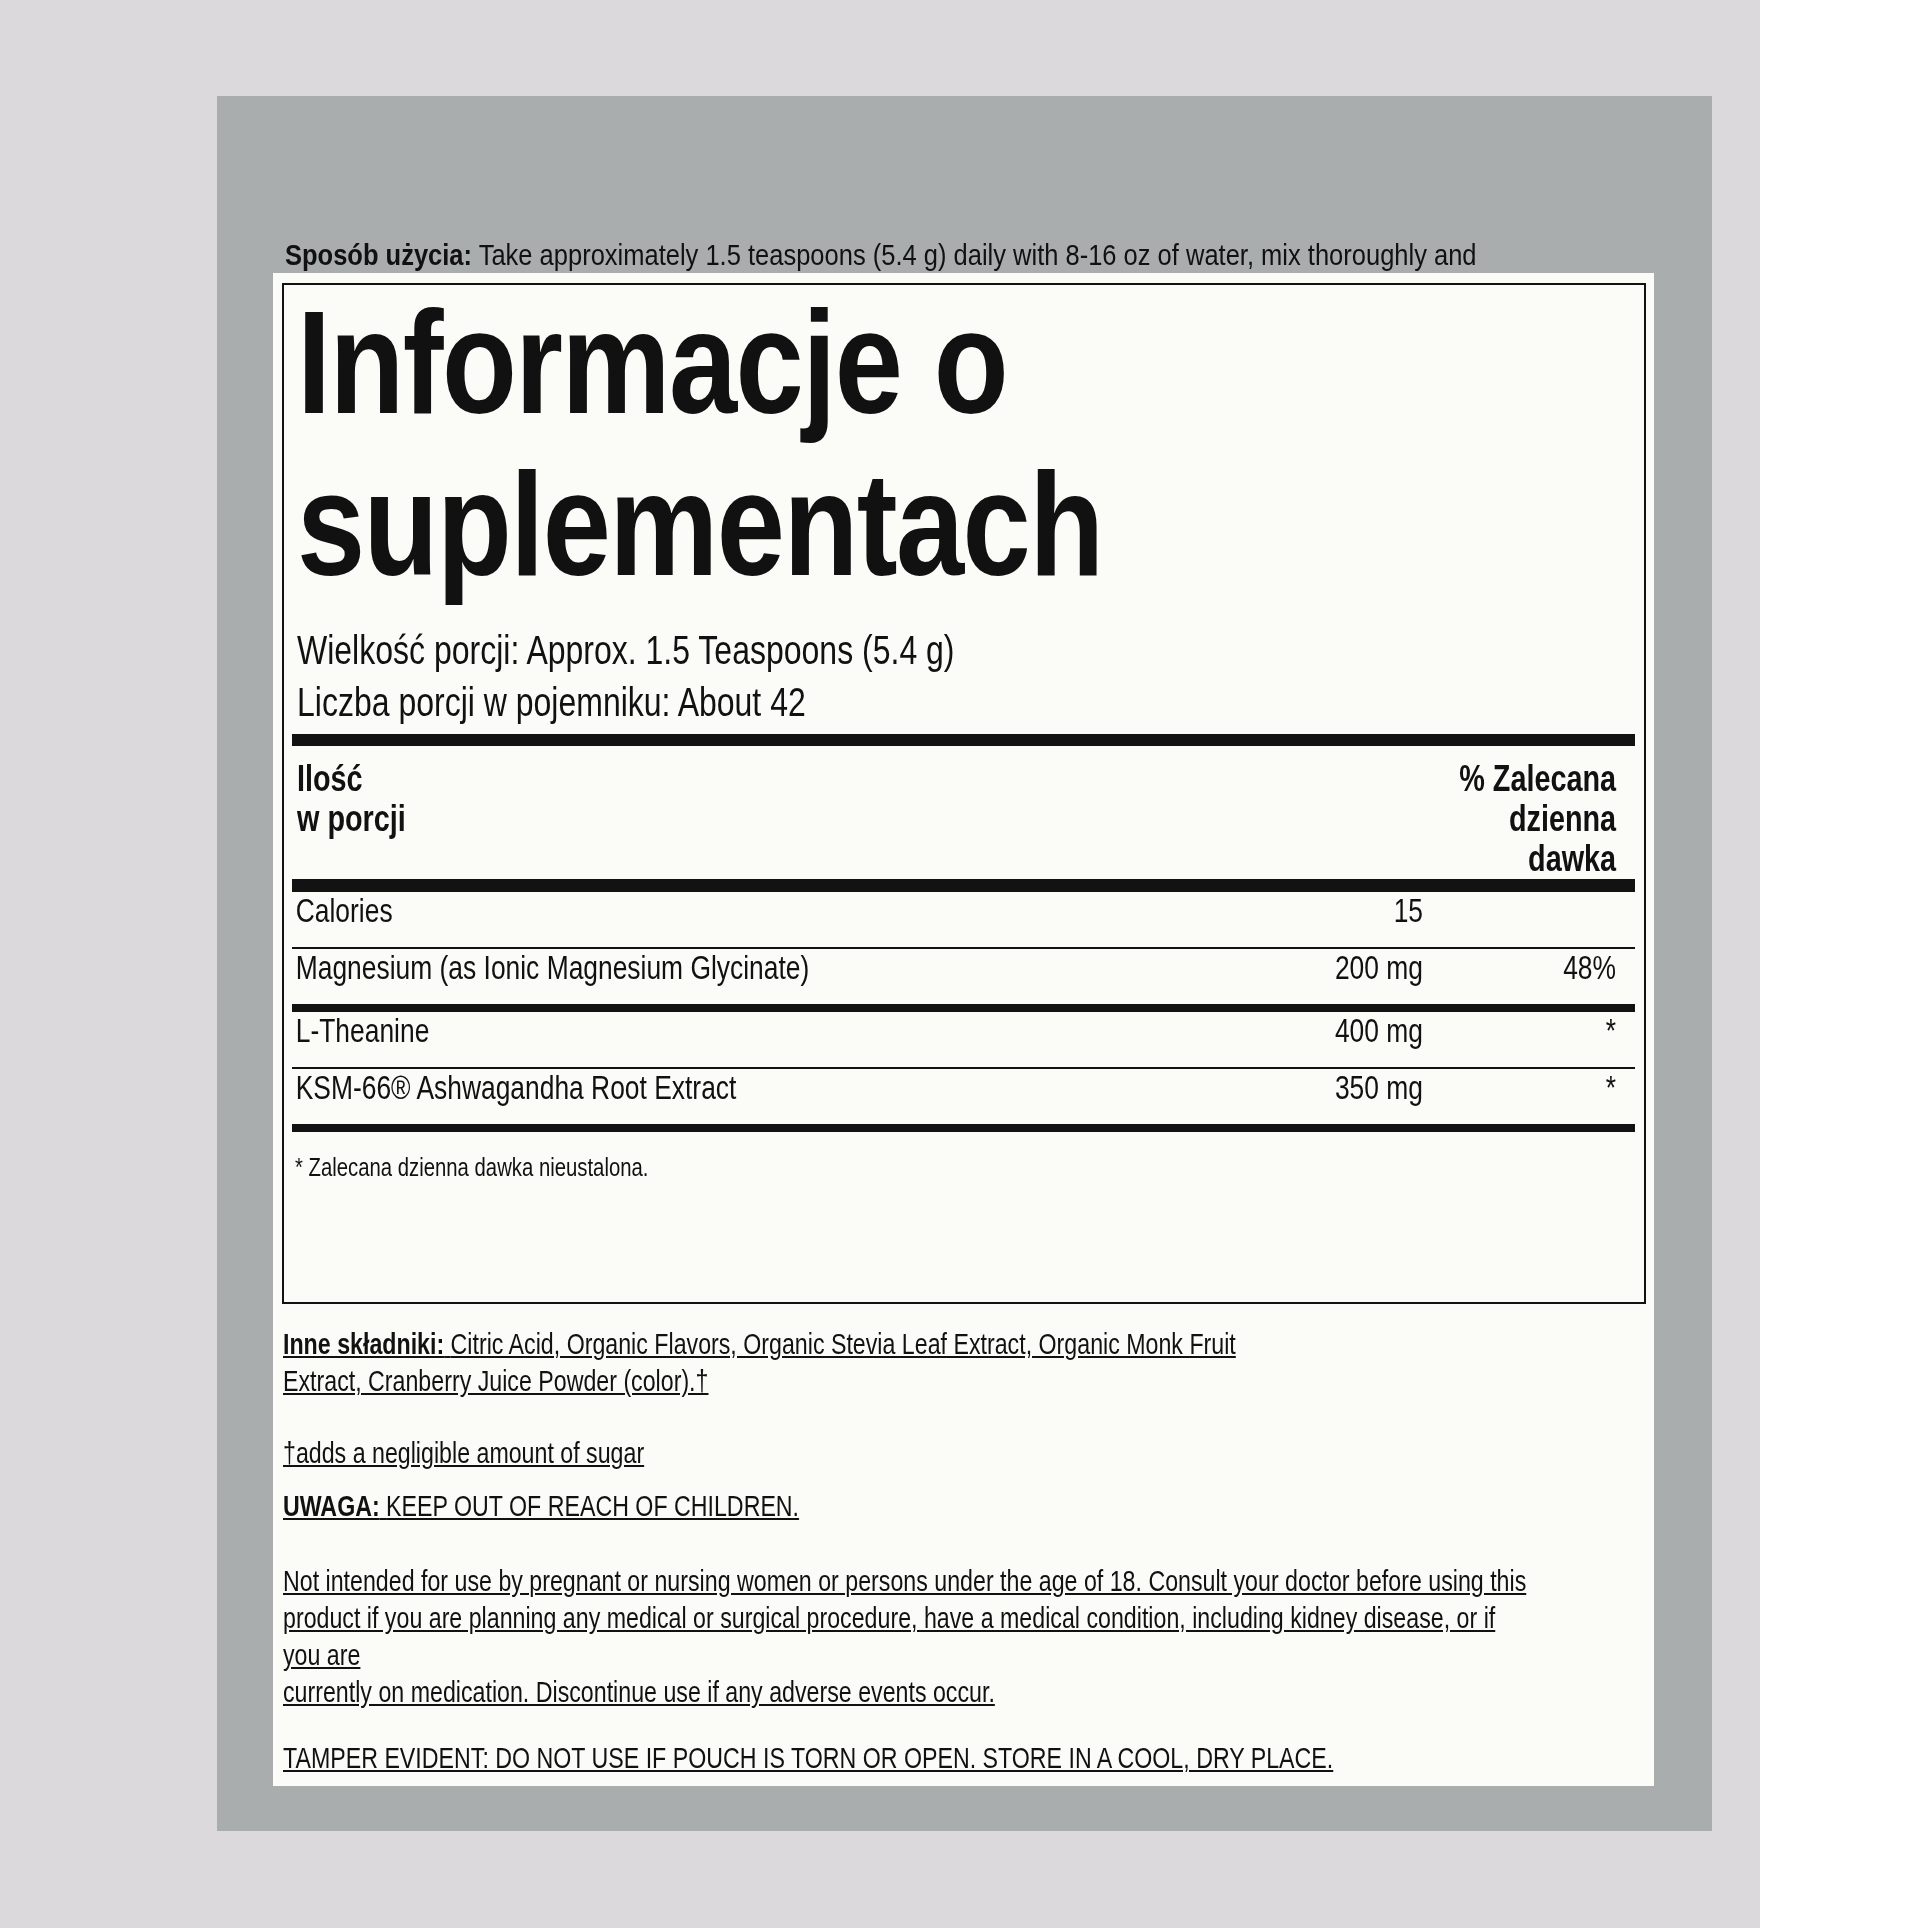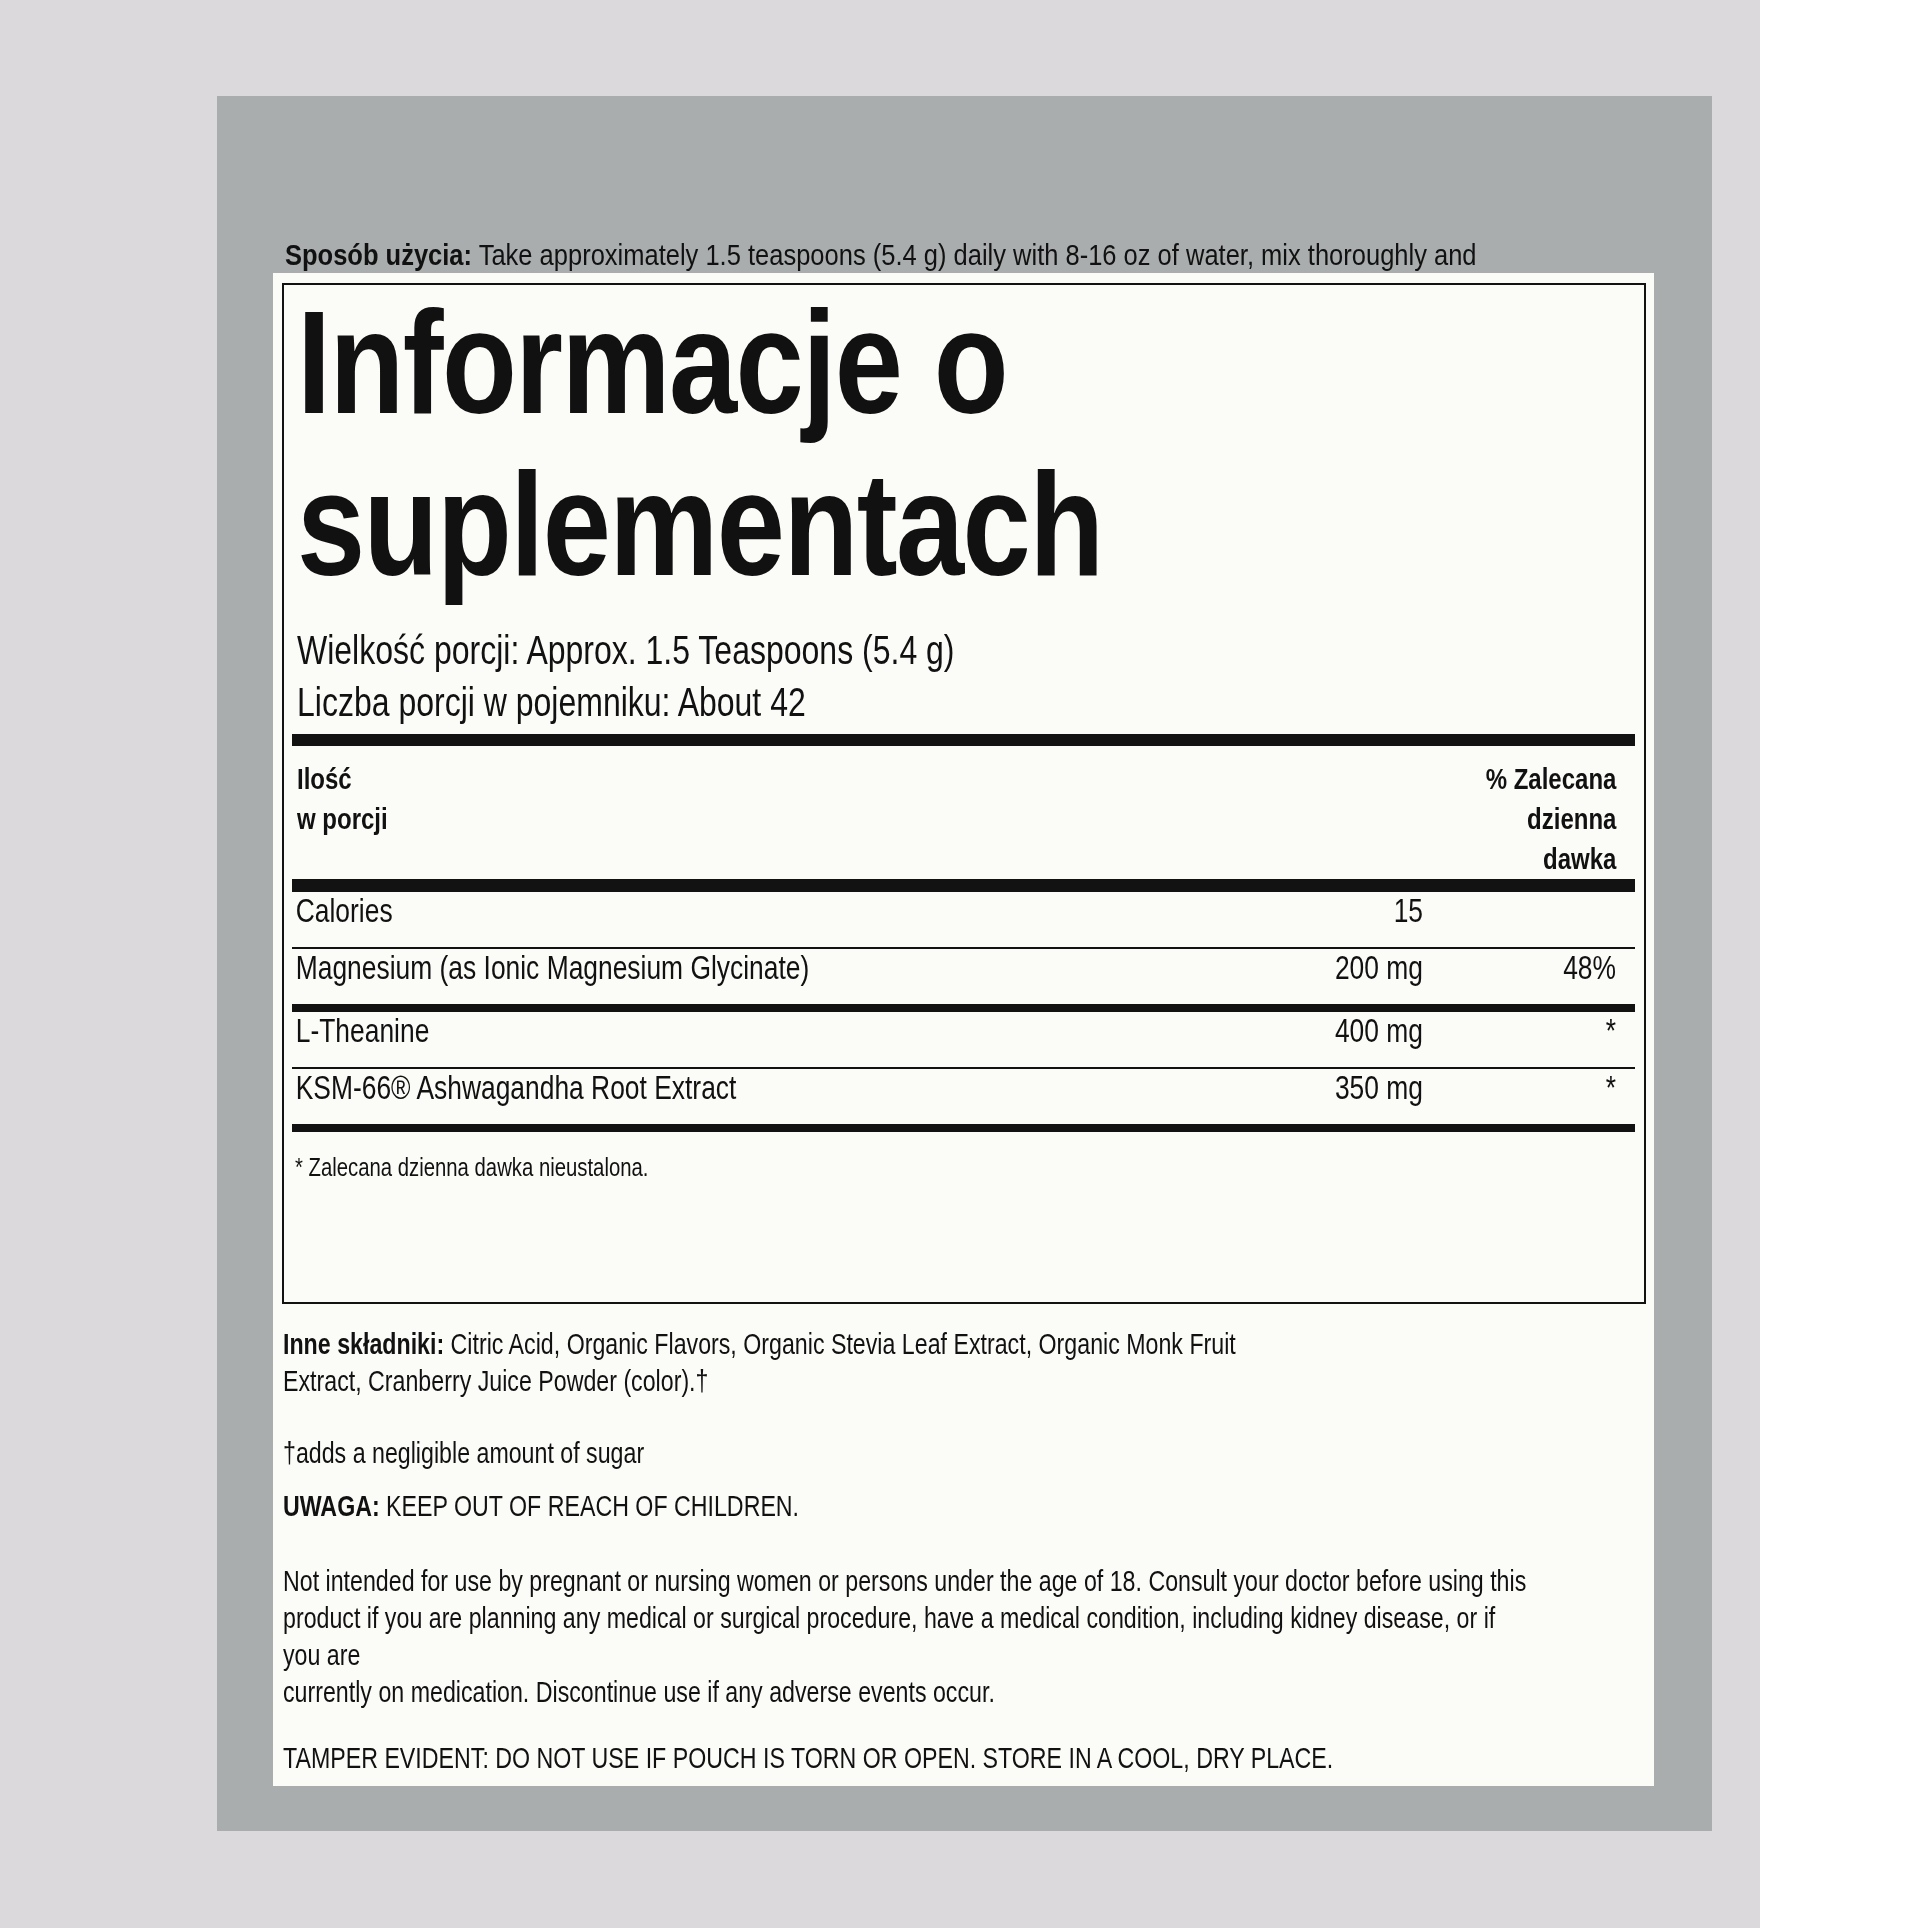--- a/index.html
+++ b/index.html
@@ -55,21 +55,21 @@
   }
   .serv.first { margin-top:18px; }
 
   .bar { height:12.2px; background:#121212; }
   .bar.b1 { margin-top:6.6px; }
   .bar.b2 { height:13px; }
 
   .hdr {
     display:flex; justify-content:space-between;
     margin-top:13px; padding:0 19px 0 4.7px;
-    font-weight:bold; font-size:30px; line-height:40px;
+    font-weight:bold; font-size:36px; line-height:40px;
   }
   .hdr-left  { white-space:pre; transform:scaleX(0.8); transform-origin:left top; }
   .hdr-right { white-space:pre; text-align:right; transform:scaleX(0.8); transform-origin:right top; }
 
   .row {
     box-sizing:border-box; height:57px;
     display:flex; 
     border-bottom:2.8px solid #121212;
     font-size:33px; padding-right:19px;
   }
@@ -77,21 +77,21 @@
   .rn { flex:1; padding-left:4.7px; white-space:pre; transform:scaleX(0.8); transform-origin:left center; }
   .ra { width:160px; text-align:right; white-space:pre; transform:scaleX(0.8); transform-origin:right center; }
   .rp { width:193px; text-align:right; white-space:pre; transform:scaleX(0.8); transform-origin:right center; }
 
   .footnote {
     margin:19px 0 0 2.8px; font-size:25.4px; line-height:32px; white-space:pre;
     transform:scaleX(0.8); transform-origin:left top;
   }
 
   
-  .lower { margin:0 9.4px 0 10.4px; }
+  .lower { margin:0 9.4px 0 10.4px;text-decoration:underline; }
   .lower p {
     margin:0; font-size:29px; line-height:37px; white-space:pre;
     transform:scaleX(0.8); transform-origin:left top;
     width:1704px;
   }
   .lower p b { font-weight:bold; }
   .lower .ing    { margin-top:21.7px; }
   .lower .note   { margin-top:35px; }
   .lower .warn   { margin-top:16px; }
   .lower .disc   { margin-top:38px; }

